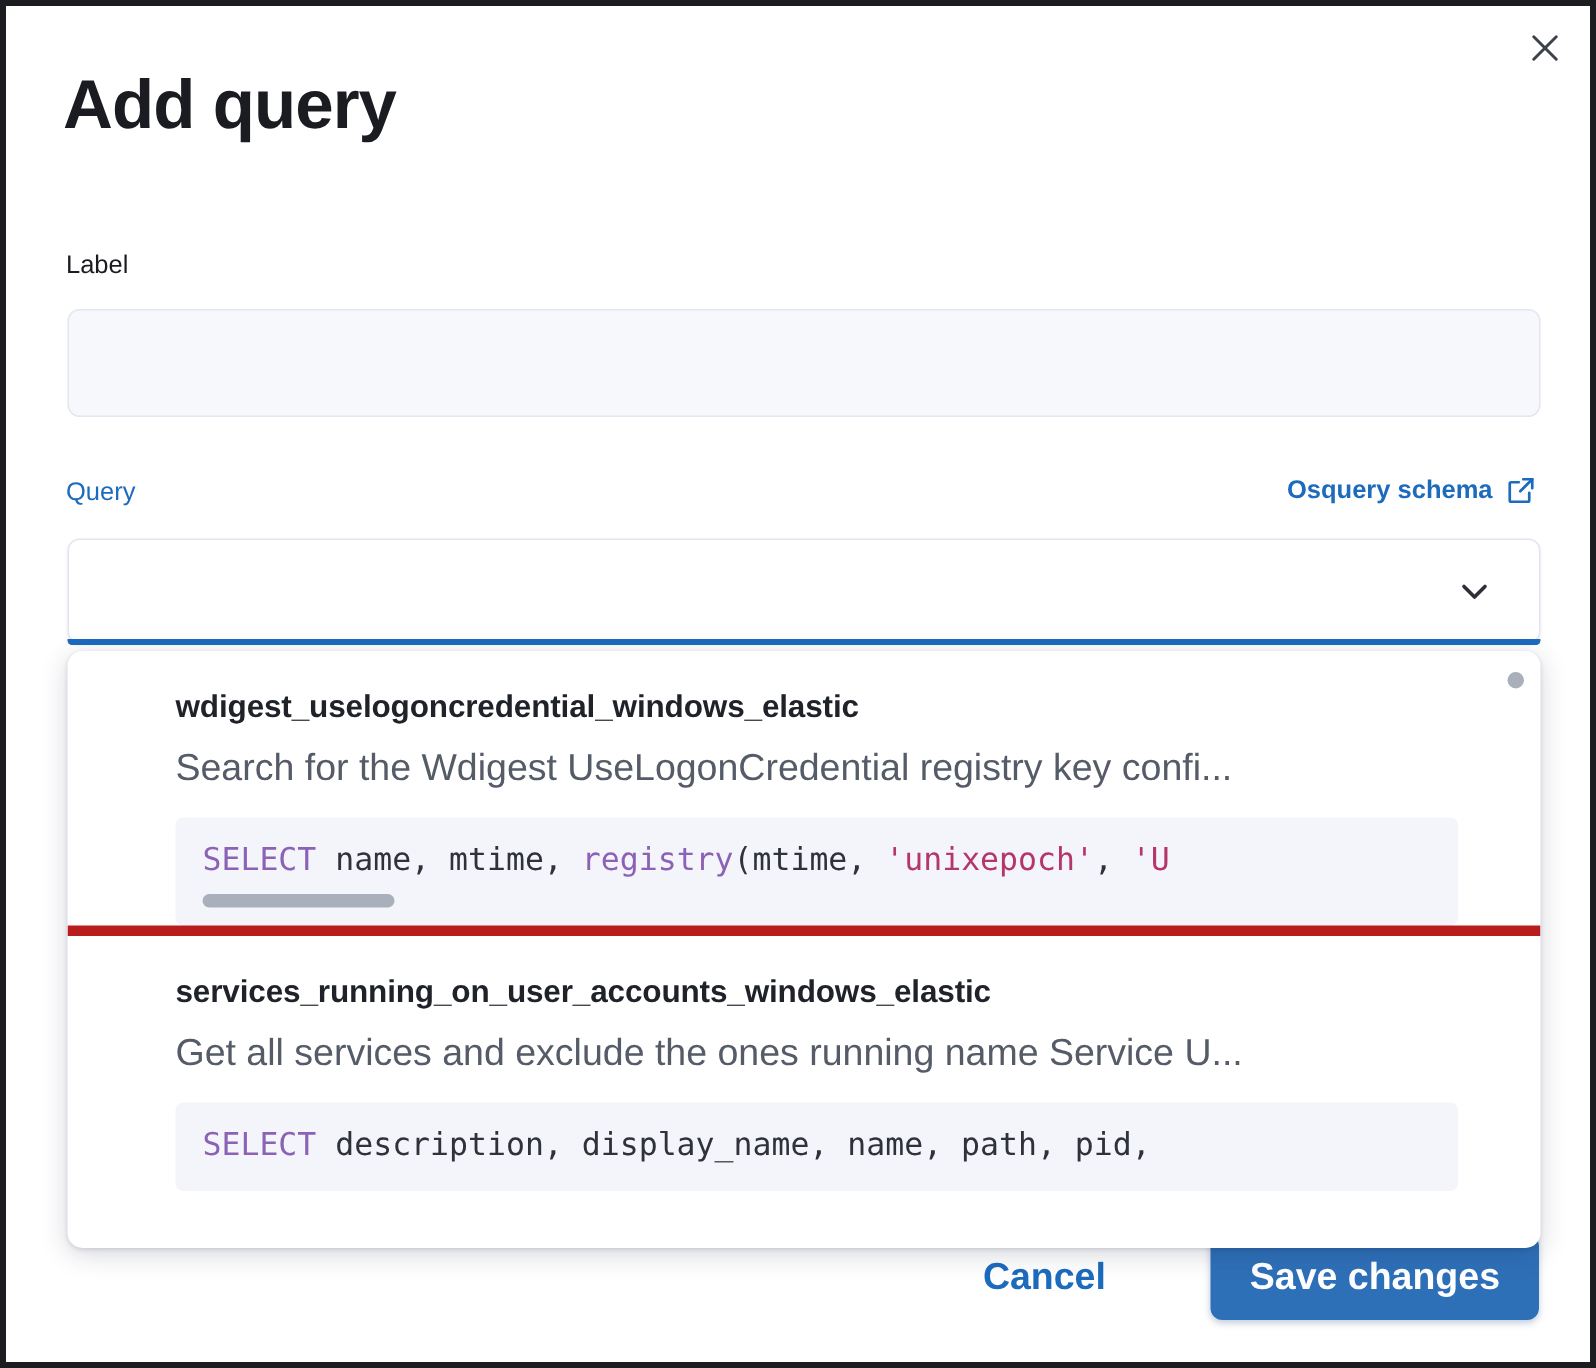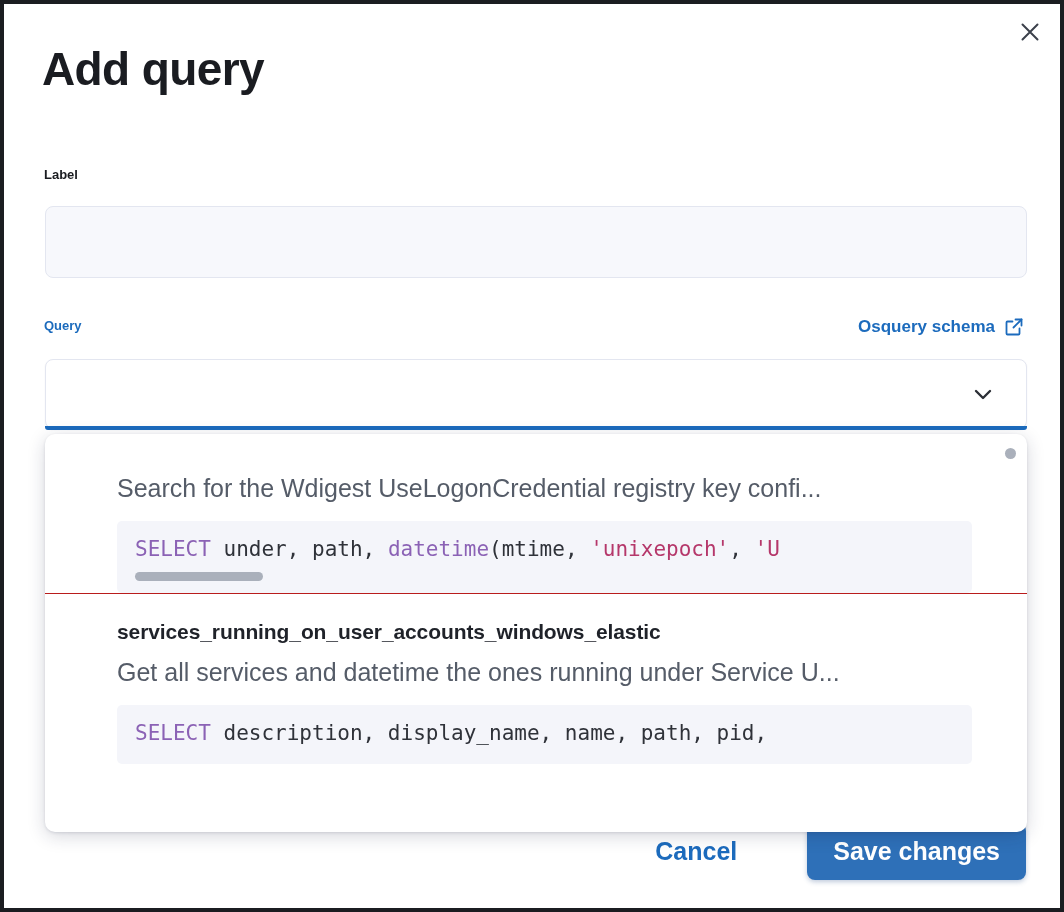--- a/index.html
+++ b/index.html
@@ -63,22 +63,22 @@
     font-weight: 700;
     letter-spacing: -0.6px;
     color: #1a1c21;
     line-height: 1;
     margin: 0;
   }
 
   
   .field-label {
     position: absolute;
-    font-size: 13px;
-    font-weight: 700;
+    font-size: 17px;
+    font-weight: 400;
     color: #1a1c21;
   }
   .label-label { left: 40px; top: 163px; }
 
   .text-input {
     position: absolute;
     left: 41px;
     top: 202px;
     width: 982px;
     height: 72px;
@@ -188,21 +188,21 @@
     background: #aab0bb;
     z-index: 30;
   }
 
   .dd-option {
     position: relative;
     padding: 26px 0 0 0;
     box-sizing: border-box;
     cursor: pointer;
   }
-  .dd-option + .dd-option { border-top: 1px solid #b91c1c; }
+  .dd-option + .dd-option { border-top: 7px solid #b91c1c; }
 
   .dd-title {
     margin: 0 0 0 72px;
     font-size: 21px;
     font-weight: 700;
     color: #1f2229;
     letter-spacing: -0.1px;
     white-space: nowrap;
   }
   .dd-desc {
@@ -328,31 +328,32 @@
 
     <div class="footer">
       <button class="btn-cancel">Cancel</button>
       <button class="btn-save">Save changes</button>
     </div>
 
     <div class="dropdown">
       <div class="dd-scroll-dot"></div>
       <div class="dropdown-inner" id="dropdown-list">
           <div class="dd-option">
+            <div class="dd-title">wdigest_uselogoncredential_windows_elastic</div>
             <div class="dd-desc">Search for the Wdigest UseLogonCredential registry key confi...</div>
             <div class="dd-code">
-              <div class="code-line"><span class="tok-kw">SELECT</span><span class="tok-pl"> under, path, </span><span class="tok-fn">datetime</span><span class="tok-pl">(mtime, </span><span class="tok-str">'unixepoch'</span><span class="tok-pl">, </span><span class="tok-str">'U</span></div>
+              <div class="code-line"><span class="tok-kw">SELECT</span><span class="tok-pl"> name, mtime, </span><span class="tok-fn">registry</span><span class="tok-pl">(mtime, </span><span class="tok-str">'unixepoch'</span><span class="tok-pl">, </span><span class="tok-str">'U</span></div>
               <div class="code-scroll-track">
                 <div class="code-scroll-thumb"></div>
               </div>
             </div>
           </div>
           <div class="dd-option">
             <div class="dd-title">services_running_on_user_accounts_windows_elastic</div>
-            <div class="dd-desc">Get all services and datetime the ones running under Service U...</div>
+            <div class="dd-desc">Get all services and exclude the ones running name Service U...</div>
             <div class="dd-code">
               <div class="code-line"><span class="tok-kw">SELECT</span><span class="tok-pl"> description, display_name, name, path, pid,</span></div>
               <div class="code-pad"></div>
             </div>
           </div>
         </div>
     </div>
 
   </div>
 </div>

